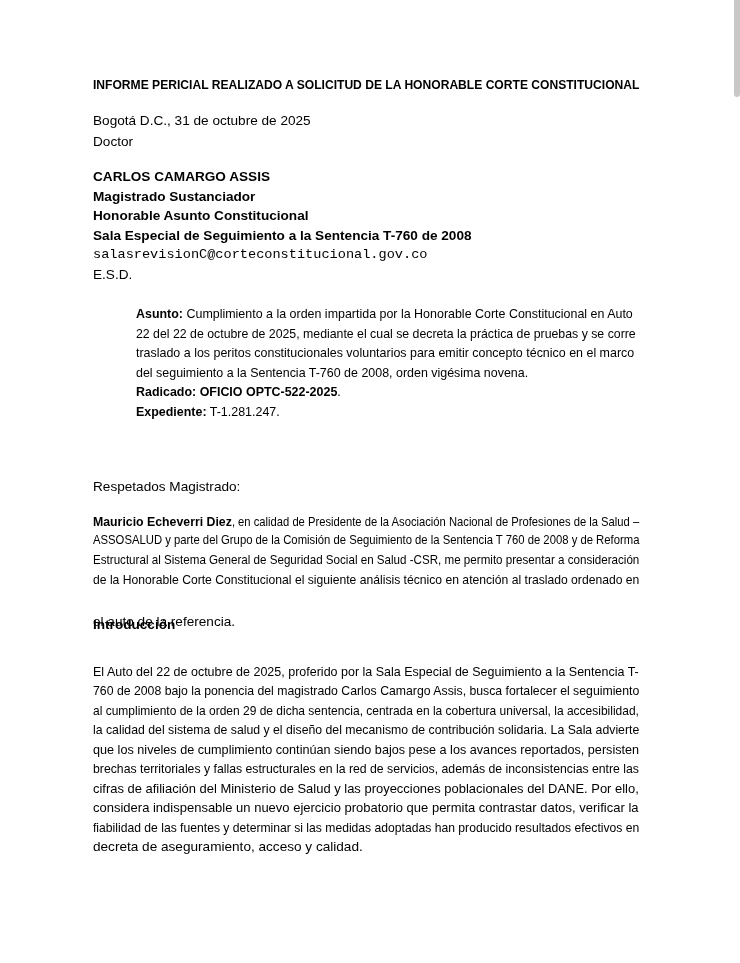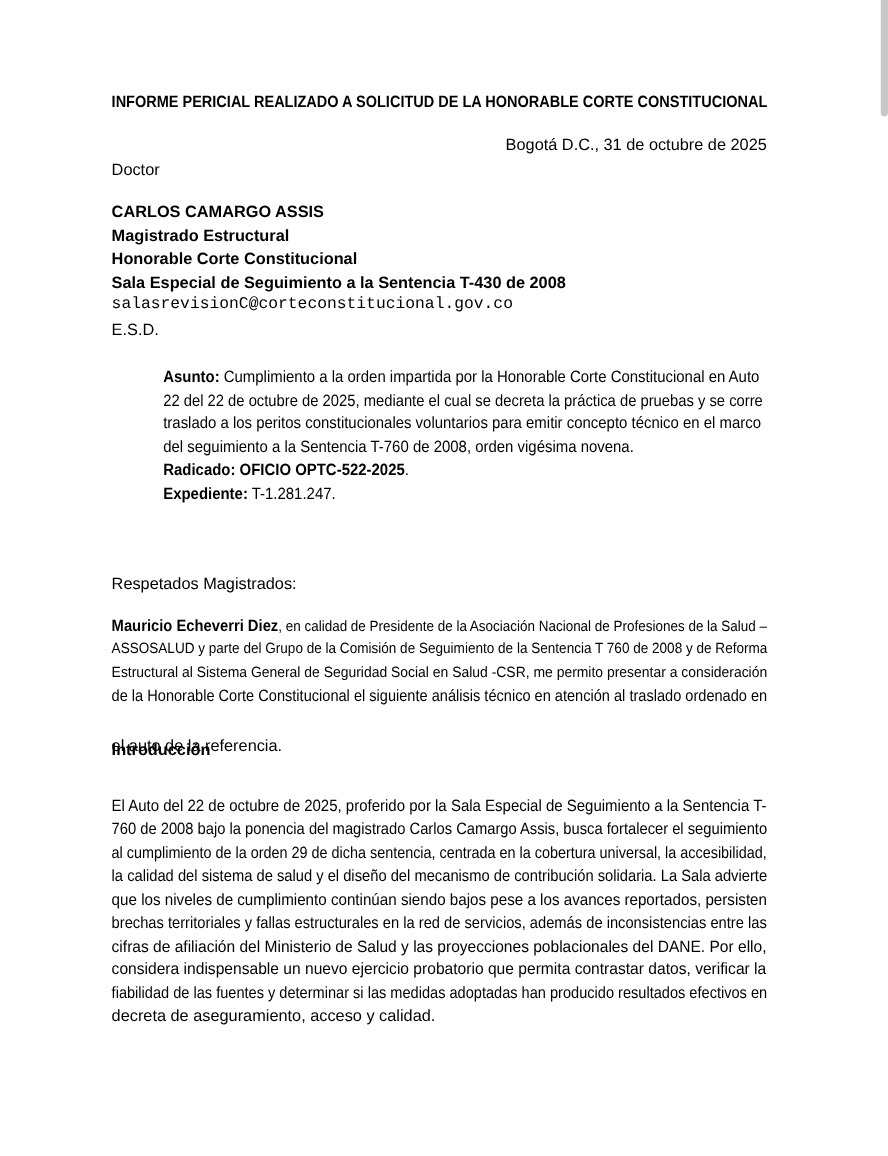--- a/index.html
+++ b/index.html
@@ -11,38 +11,38 @@
   .scrollbar { position:absolute; right:0; top:0; width:6px; height:97px; background:#c8c8c8; border-radius:0 0 3px 3px; }
   .small { font-size:12.4px; }
 </style>
 </head>
 <body>
 
 <div class="scrollbar"></div>
 
 <div class="page">
   <div class="p b" style="top: 75px; transform-origin: left top; transform: scaleX(0.889251);">INFORME PERICIAL REALIZADO A SOLICITUD DE LA HONORABLE CORTE CONSTITUCIONAL</div>
-  <div class="p" style="top:111px;text-align:right;">Bogotá D.C., 31 de octubre de 2025</div>
+  <div class="p" style="top:111px;">Bogotá D.C., 31 de octubre de 2025</div>
 
   <div class="p" style="top:132px;">Doctor</div>
   <div class="p b" style="top:167px;">CARLOS CAMARGO ASSIS</div>
-  <div class="p b" style="top:187px;">Magistrado Estructural</div>
-  <div class="p b" style="top:206px;">Honorable Corte Constitucional</div>
-  <div class="p b" style="top:226px;">Sala Especial de Seguimiento a la Sentencia T-430 de 2008</div>
+  <div class="p b" style="top:187px;">Magistrado Sustanciador</div>
+  <div class="p b" style="top:206px;">Honorable Asunto Constitucional</div>
+  <div class="p b" style="top:226px;">Sala Especial de Seguimiento a la Sentencia T-760 de 2008</div>
   <div class="p" style="top:245px;font-family:Liberation Mono, monospace;">salasrevisionC@corteconstitucional.gov.co</div>
   <div class="p" style="top:265px;">E.S.D.</div>
 
   <div class="p" style="top: 304px; left: 43px; transform-origin: left top; transform: scaleX(0.915751);"><span class="b">Asunto:</span><span> Cumplimiento a la orden impartida por la Honorable Corte Constitucional en Auto</span></div>
   <div class="p" style="top: 324px; left: 43px; transform-origin: left top; transform: scaleX(0.905797);">22 del 22 de octubre de 2025, mediante el cual se decreta la práctica de pruebas y se corre</div>
   <div class="p" style="top: 343px; left: 43px; transform-origin: left top; transform: scaleX(0.915751);">traslado a los peritos constitucionales voluntarios para emitir concepto técnico en el marco</div>
   <div class="p" style="top: 363px; left: 43px; transform-origin: left top; transform: scaleX(0.915751);">del seguimiento a la Sentencia T-760 de 2008, orden vigésima novena.</div>
   <div class="p" style="top: 382px; left: 43px; transform-origin: left top; transform: scaleX(0.915751);"><span class="b">Radicado: OFICIO OPTC-522-2025</span><span>.</span></div>
   <div class="p" style="top: 402px; left: 43px; transform-origin: left top; transform: scaleX(0.915751);"><span class="b">Expediente:</span><span> T-1.281.247.</span></div>
 
-  <div class="p" style="top:477px;">Respetados Magistrados:</div>
+  <div class="p" style="top:477px;">Respetados Magistrado:</div>
 
   <div class="p" style="top: 512px; transform-origin: left top; transform: scaleX(0.905473);"><span class="b">Mauricio Echeverri Diez</span><span class="small">, en calidad de Presidente de la Asociación Nacional de Profesiones de la Salud –</span></div>
   <div class="p small" style="top: 531px; transform-origin: left top; transform: scaleX(0.911519);">ASSOSALUD y parte del Grupo de la Comisión de Seguimiento de la Sentencia T 760 de 2008 y de Reforma</div>
   <div class="p small" style="top: 551px; transform-origin: left top; transform: scaleX(0.936535);"><span>Estructural al Sistema General de Seguridad Social en Salud -CSR, me permito presentar a consideración</span></div>
   <div class="p" style="top: 570px; transform-origin: left top; transform: scaleX(0.893617);">de la Honorable Corte Constitucional el siguiente análisis técnico en atención al traslado ordenado en</div>
   <div class="p" style="top:612px;">el auto de la referencia.</div>
 
   <div class="p b" style="top:615px;">Introducción</div>
 
   <div class="p" style="top: 662px; transform-origin: left top; transform: scaleX(0.919192);">El Auto del 22 de octubre de 2025, proferido por la Sala Especial de Seguimiento a la Sentencia T-</div>

